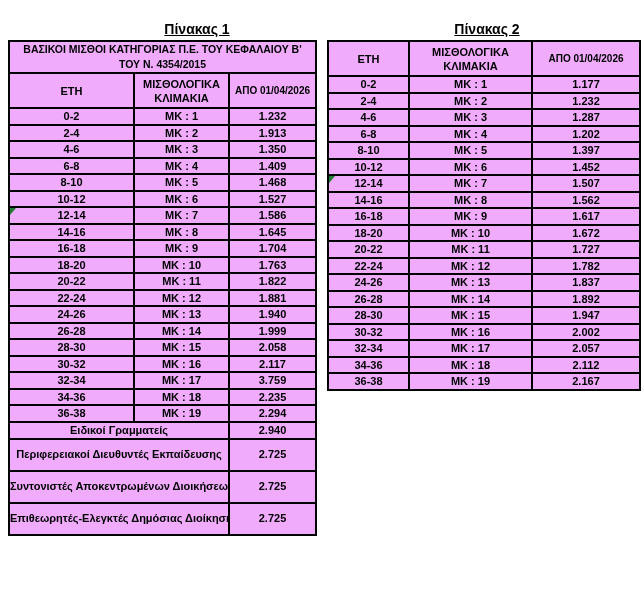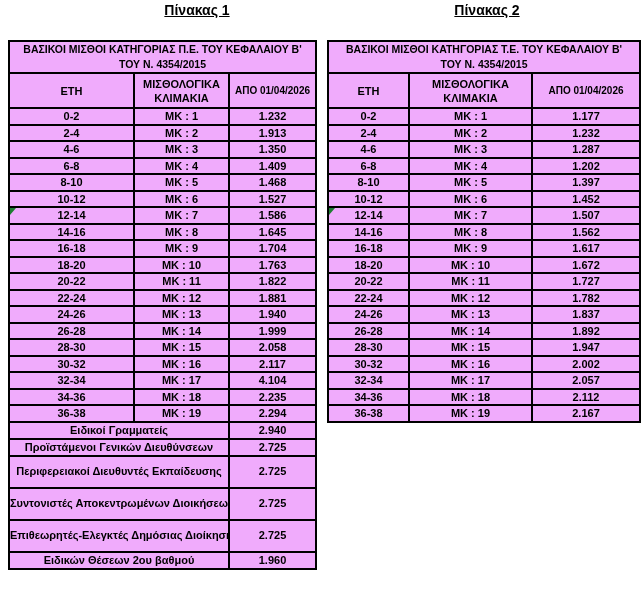--- a/index.html
+++ b/index.html
@@ -2,21 +2,21 @@
 <html><head>
 <meta charset="utf-8">
 <style>
   html,body{margin:0;padding:0;}
   body{
     width:644px;height:606px;background:#ffffff;position:relative;
     font-family:"Liberation Sans",sans-serif;font-weight:bold;color:#000000;
     overflow:hidden;
   }
   .tbl-title{
-    position:absolute;top:2px;width:200px;text-align:center;
+    position:absolute;top:21px;width:200px;text-align:center;
     font-size:14px;font-weight:bold;text-decoration:underline;
   }
   #title1{left:97px;}
   #title2{left:387px;}
   table{border-collapse:collapse;table-layout:fixed;position:absolute;background:#f0abfc;}
   #table1{left:8px;top:40px;width:307px;}
   #table2{left:327px;top:40px;width:312px;}
   th,td{
     border:2px solid #000000;text-align:center;vertical-align:middle;
     padding:0;font-weight:bold;overflow:hidden;
@@ -131,71 +131,60 @@
         <td>2.058</td>
       </tr>
       <tr>
         <td>30-32</td>
         <td>ΜΚ : 16</td>
         <td>2.117</td>
       </tr>
       <tr>
         <td>32-34</td>
         <td>ΜΚ : 17</td>
-        <td>4.104</td>
+        <td>3.759</td>
       </tr>
       <tr>
         <td>34-36</td>
         <td>ΜΚ : 18</td>
         <td>2.235</td>
       </tr>
       <tr>
         <td>36-38</td>
         <td>ΜΚ : 19</td>
         <td>2.294</td>
       </tr>
     </tbody>
   <tbody class="special-rows">
       <tr>
         <td colspan="2">Ειδικοί Γραμματείς</td>
         <td>2.940</td>
       </tr>
-      <tr>
-        <td colspan="2">Προϊστάμενοι Γενικών Διευθύνσεων</td>
-        <td>2.725</td>
-      </tr>
       <tr class="tall">
         <td colspan="2">Περιφερειακοί Διευθυντές Εκπαίδευσης</td>
         <td>2.725</td>
       </tr>
       <tr class="tall">
         <td colspan="2">Συντονιστές Αποκεντρωμένων Διοικήσεων</td>
         <td>2.725</td>
       </tr>
       <tr class="tall">
         <td colspan="2">Επιθεωρητές-Ελεγκτές Δημόσιας Διοίκησης</td>
         <td>2.725</td>
-      </tr>
-      <tr>
-        <td colspan="2">Ειδικών Θέσεων 2ου βαθμού</td>
-        <td>1.960</td>
       </tr>
     </tbody>
 </table>
 
 <table id="table2">
   <colgroup>
       <col style="width:81px">
       <col style="width:123px">
       <col style="width:108px">
     </colgroup>
   <thead>
-    <tr class="caption-row">
-      <th colspan="3"><span>ΒΑΣΙΚΟΙ ΜΙΣΘΟΙ ΚΑΤΗΓΟΡΙΑΣ Τ.Ε. ΤΟΥ ΚΕΦΑΛΑΙΟΥ Β'</span><br><span>ΤΟΥ Ν. 4354/2015</span></th>
-    </tr>
     <tr class="colhead-row">
       <th>ΕΤΗ</th>
       <th>ΜΙΣΘΟΛΟΓΙΚΑ ΚΛΙΜΑΚΙΑ</th>
       <th class="date-col">ΑΠΟ 01/04/2026</th>
     </tr>
   </thead>
   <tbody class="data-rows">
       <tr>
         <td>0-2</td>
         <td>ΜΚ : 1</td>

